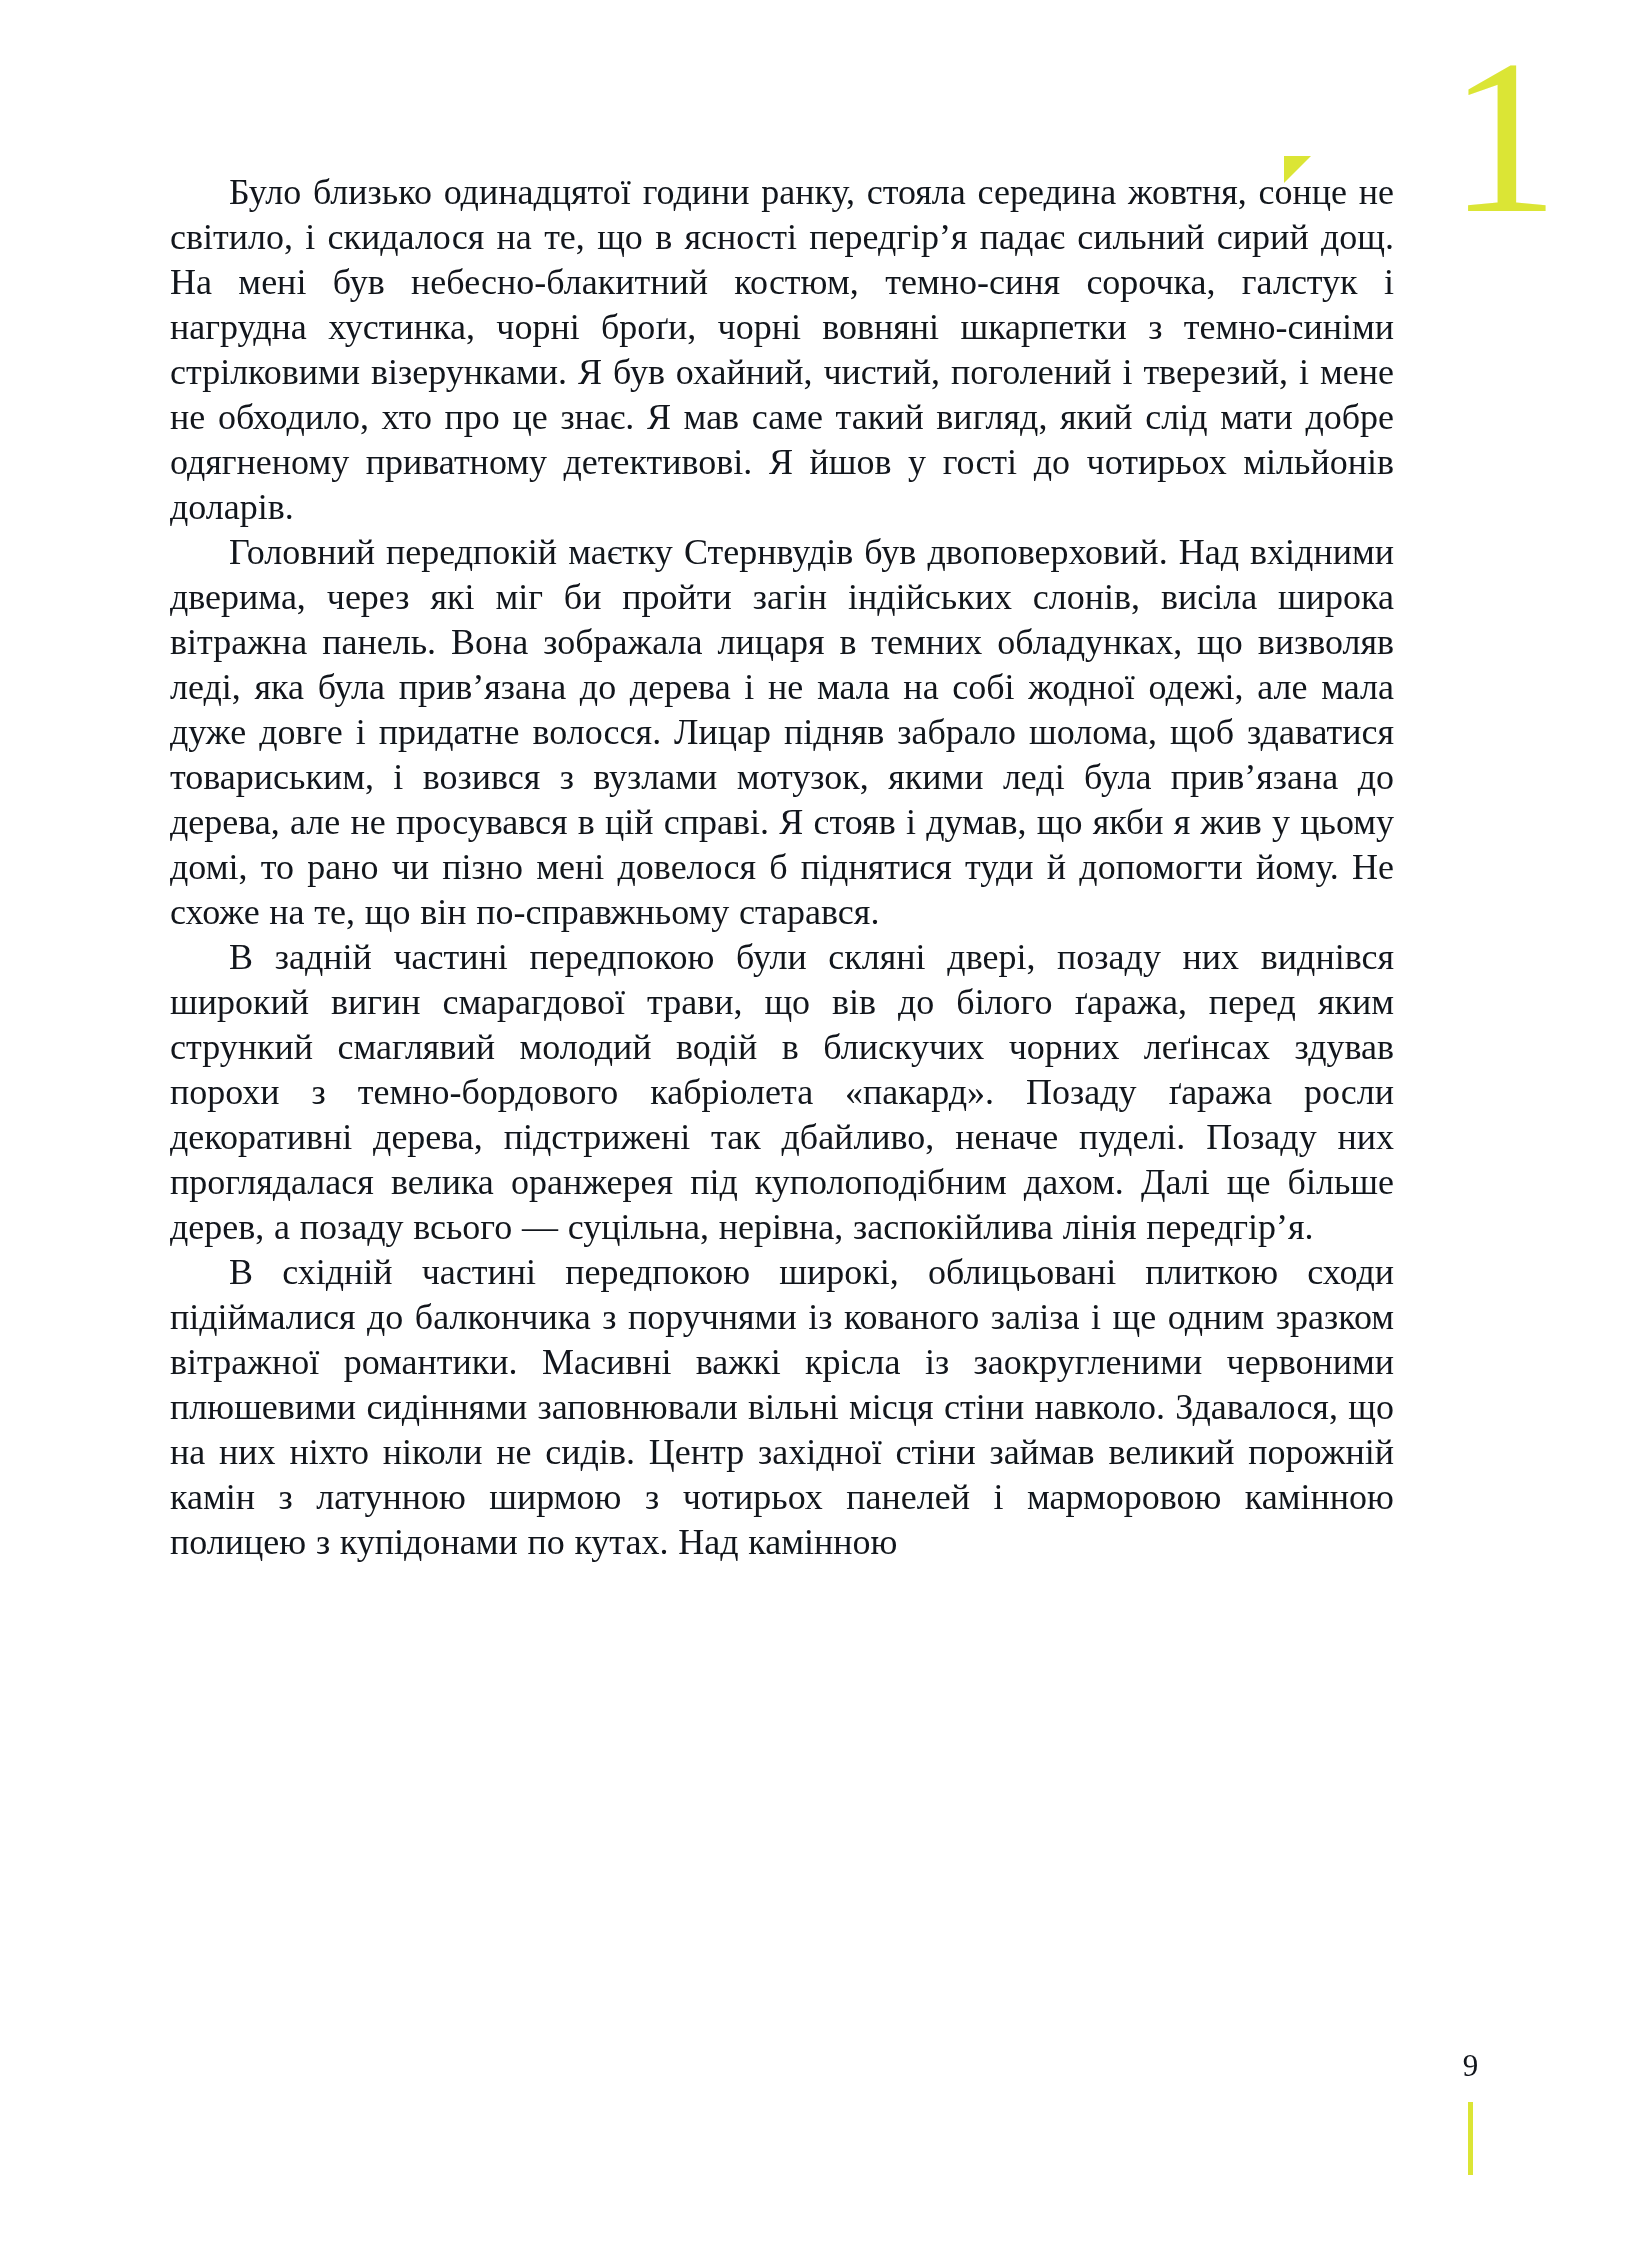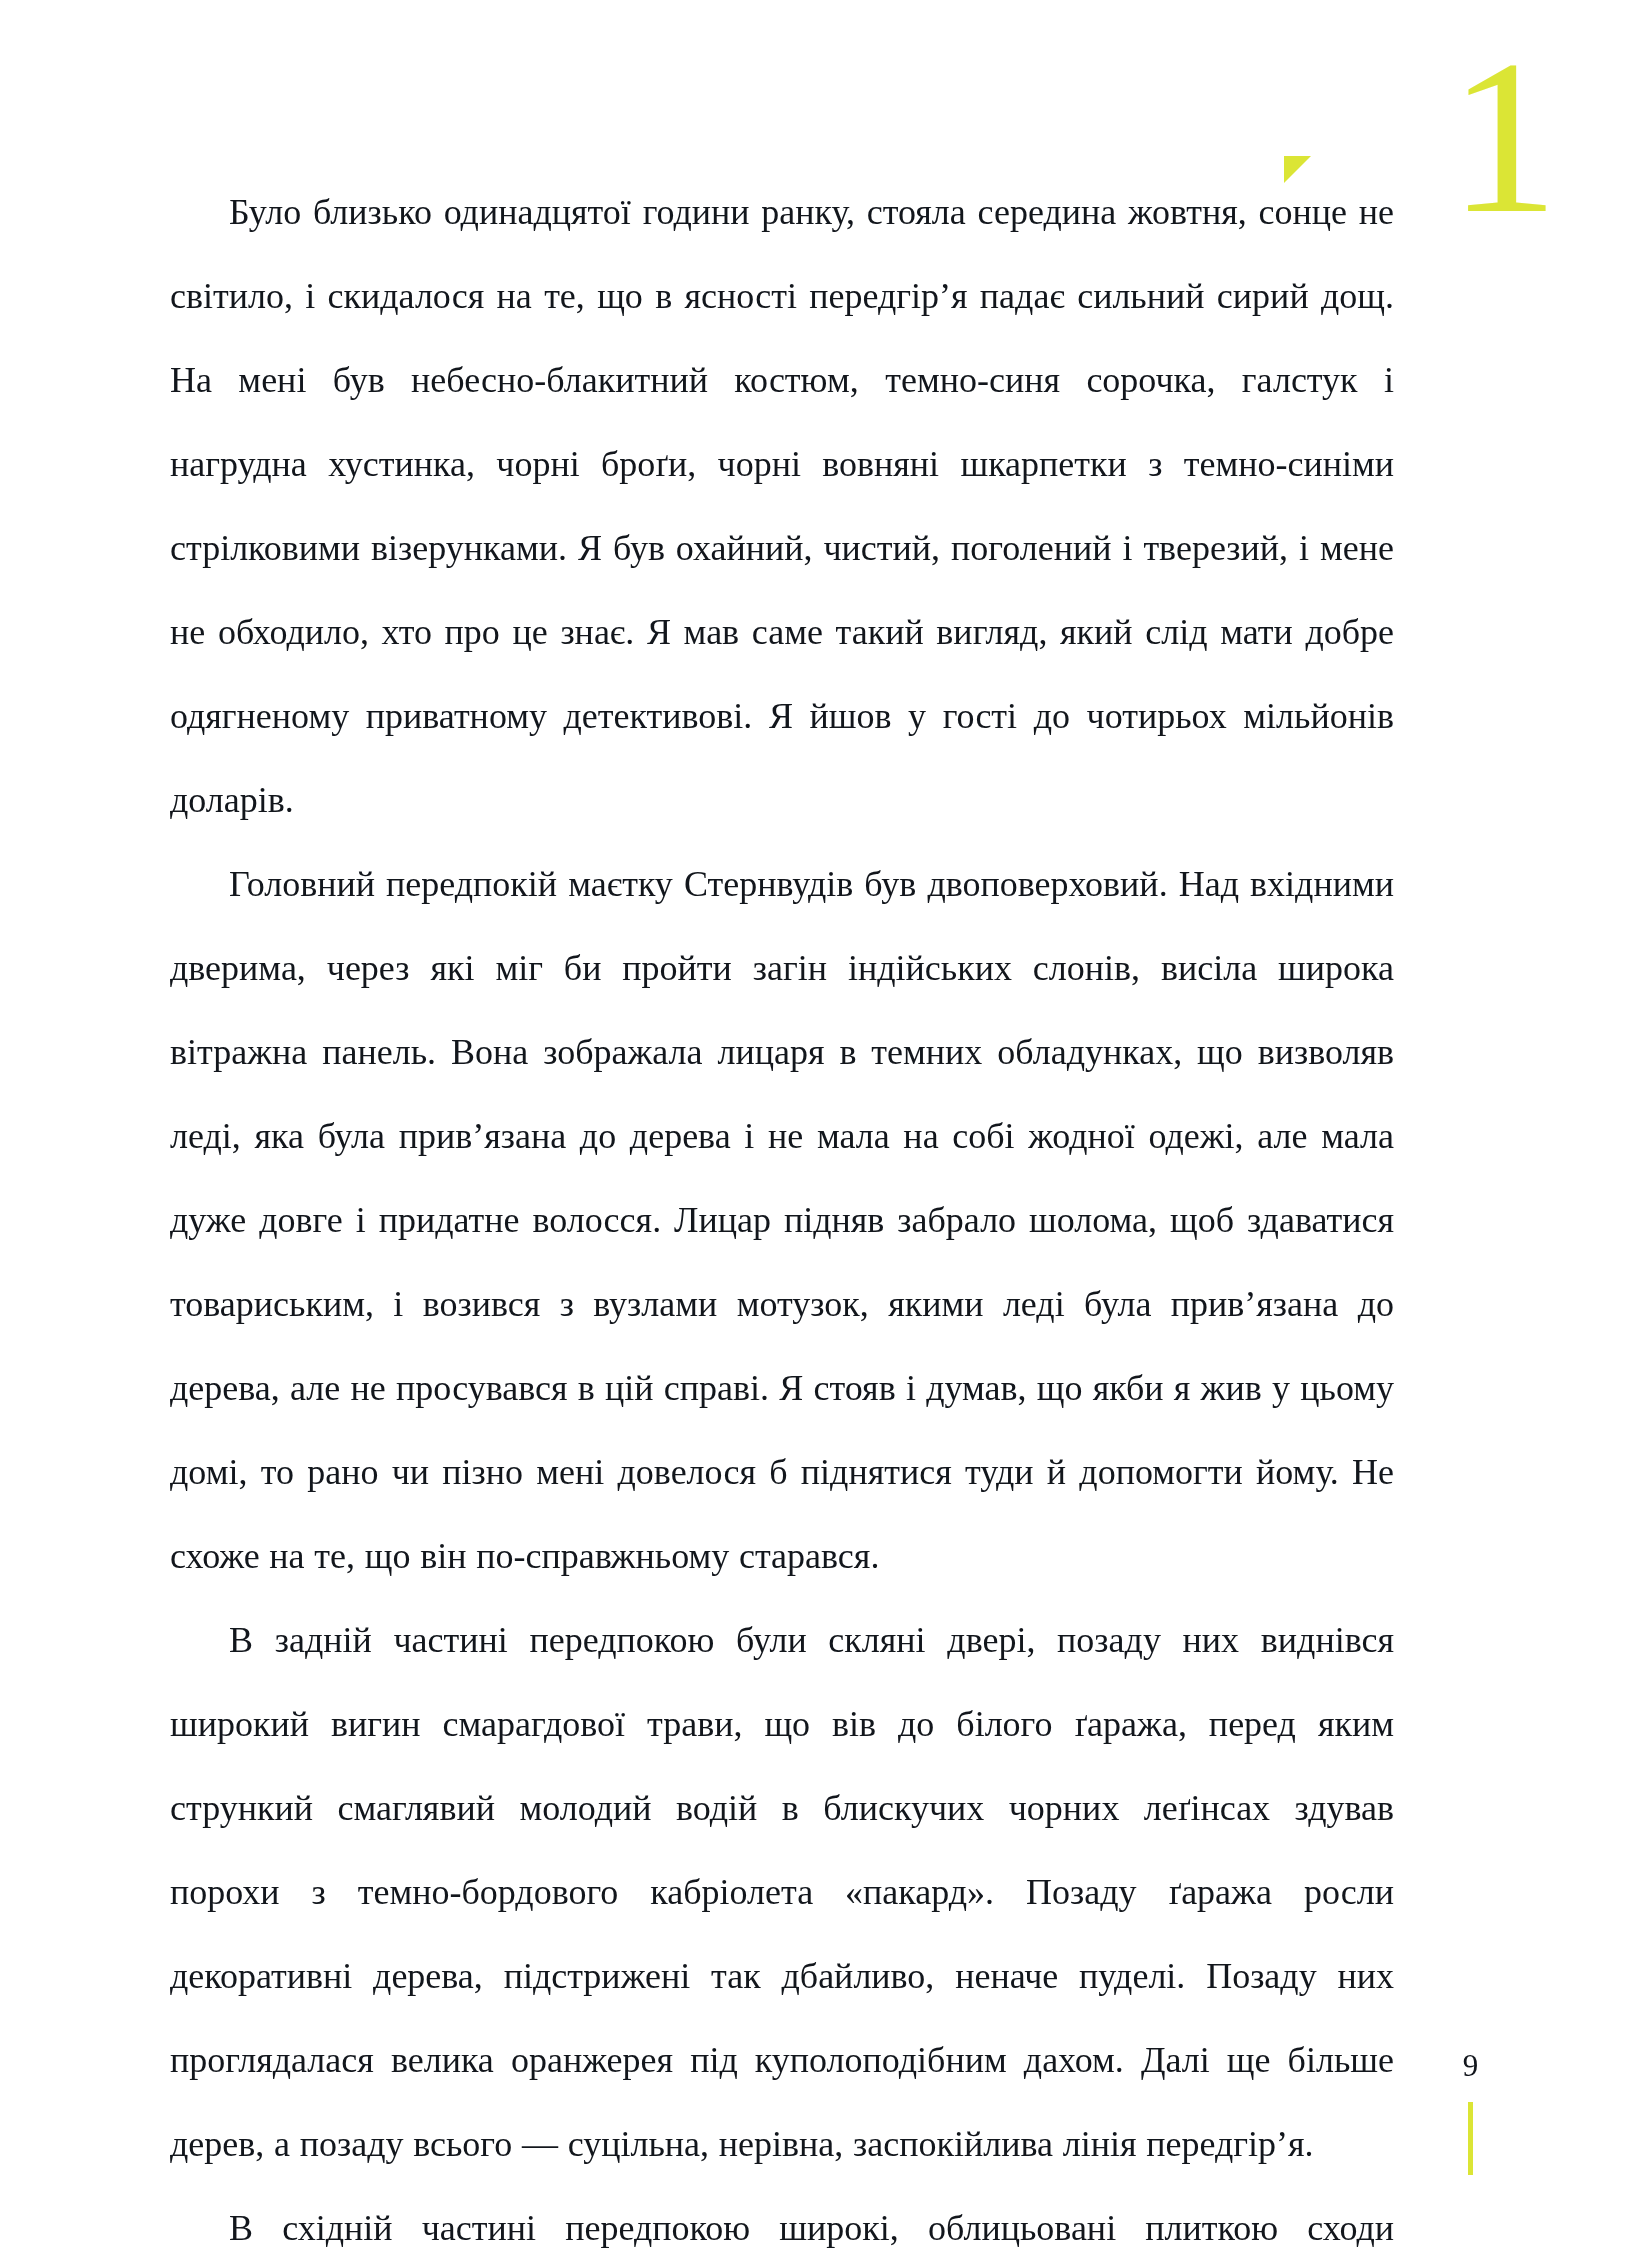--- a/index.html
+++ b/index.html
@@ -57,21 +57,21 @@
     top: 170px;
     width: 1224px;
     text-align: justify;
     text-justify: inter-word;
     hyphens: manual;
     -webkit-hyphens: manual;
   }
   .para {
     margin: 0;
     font-size: 36px;
-    line-height: 84px;
+    line-height: 45px;
     text-indent: 59px;
     text-align: justify;
     word-spacing: 0.02em;
   }
   .para:last-child { margin-bottom: 0; }
 
   
   #folio {
     position: absolute;
     right: 109px;

